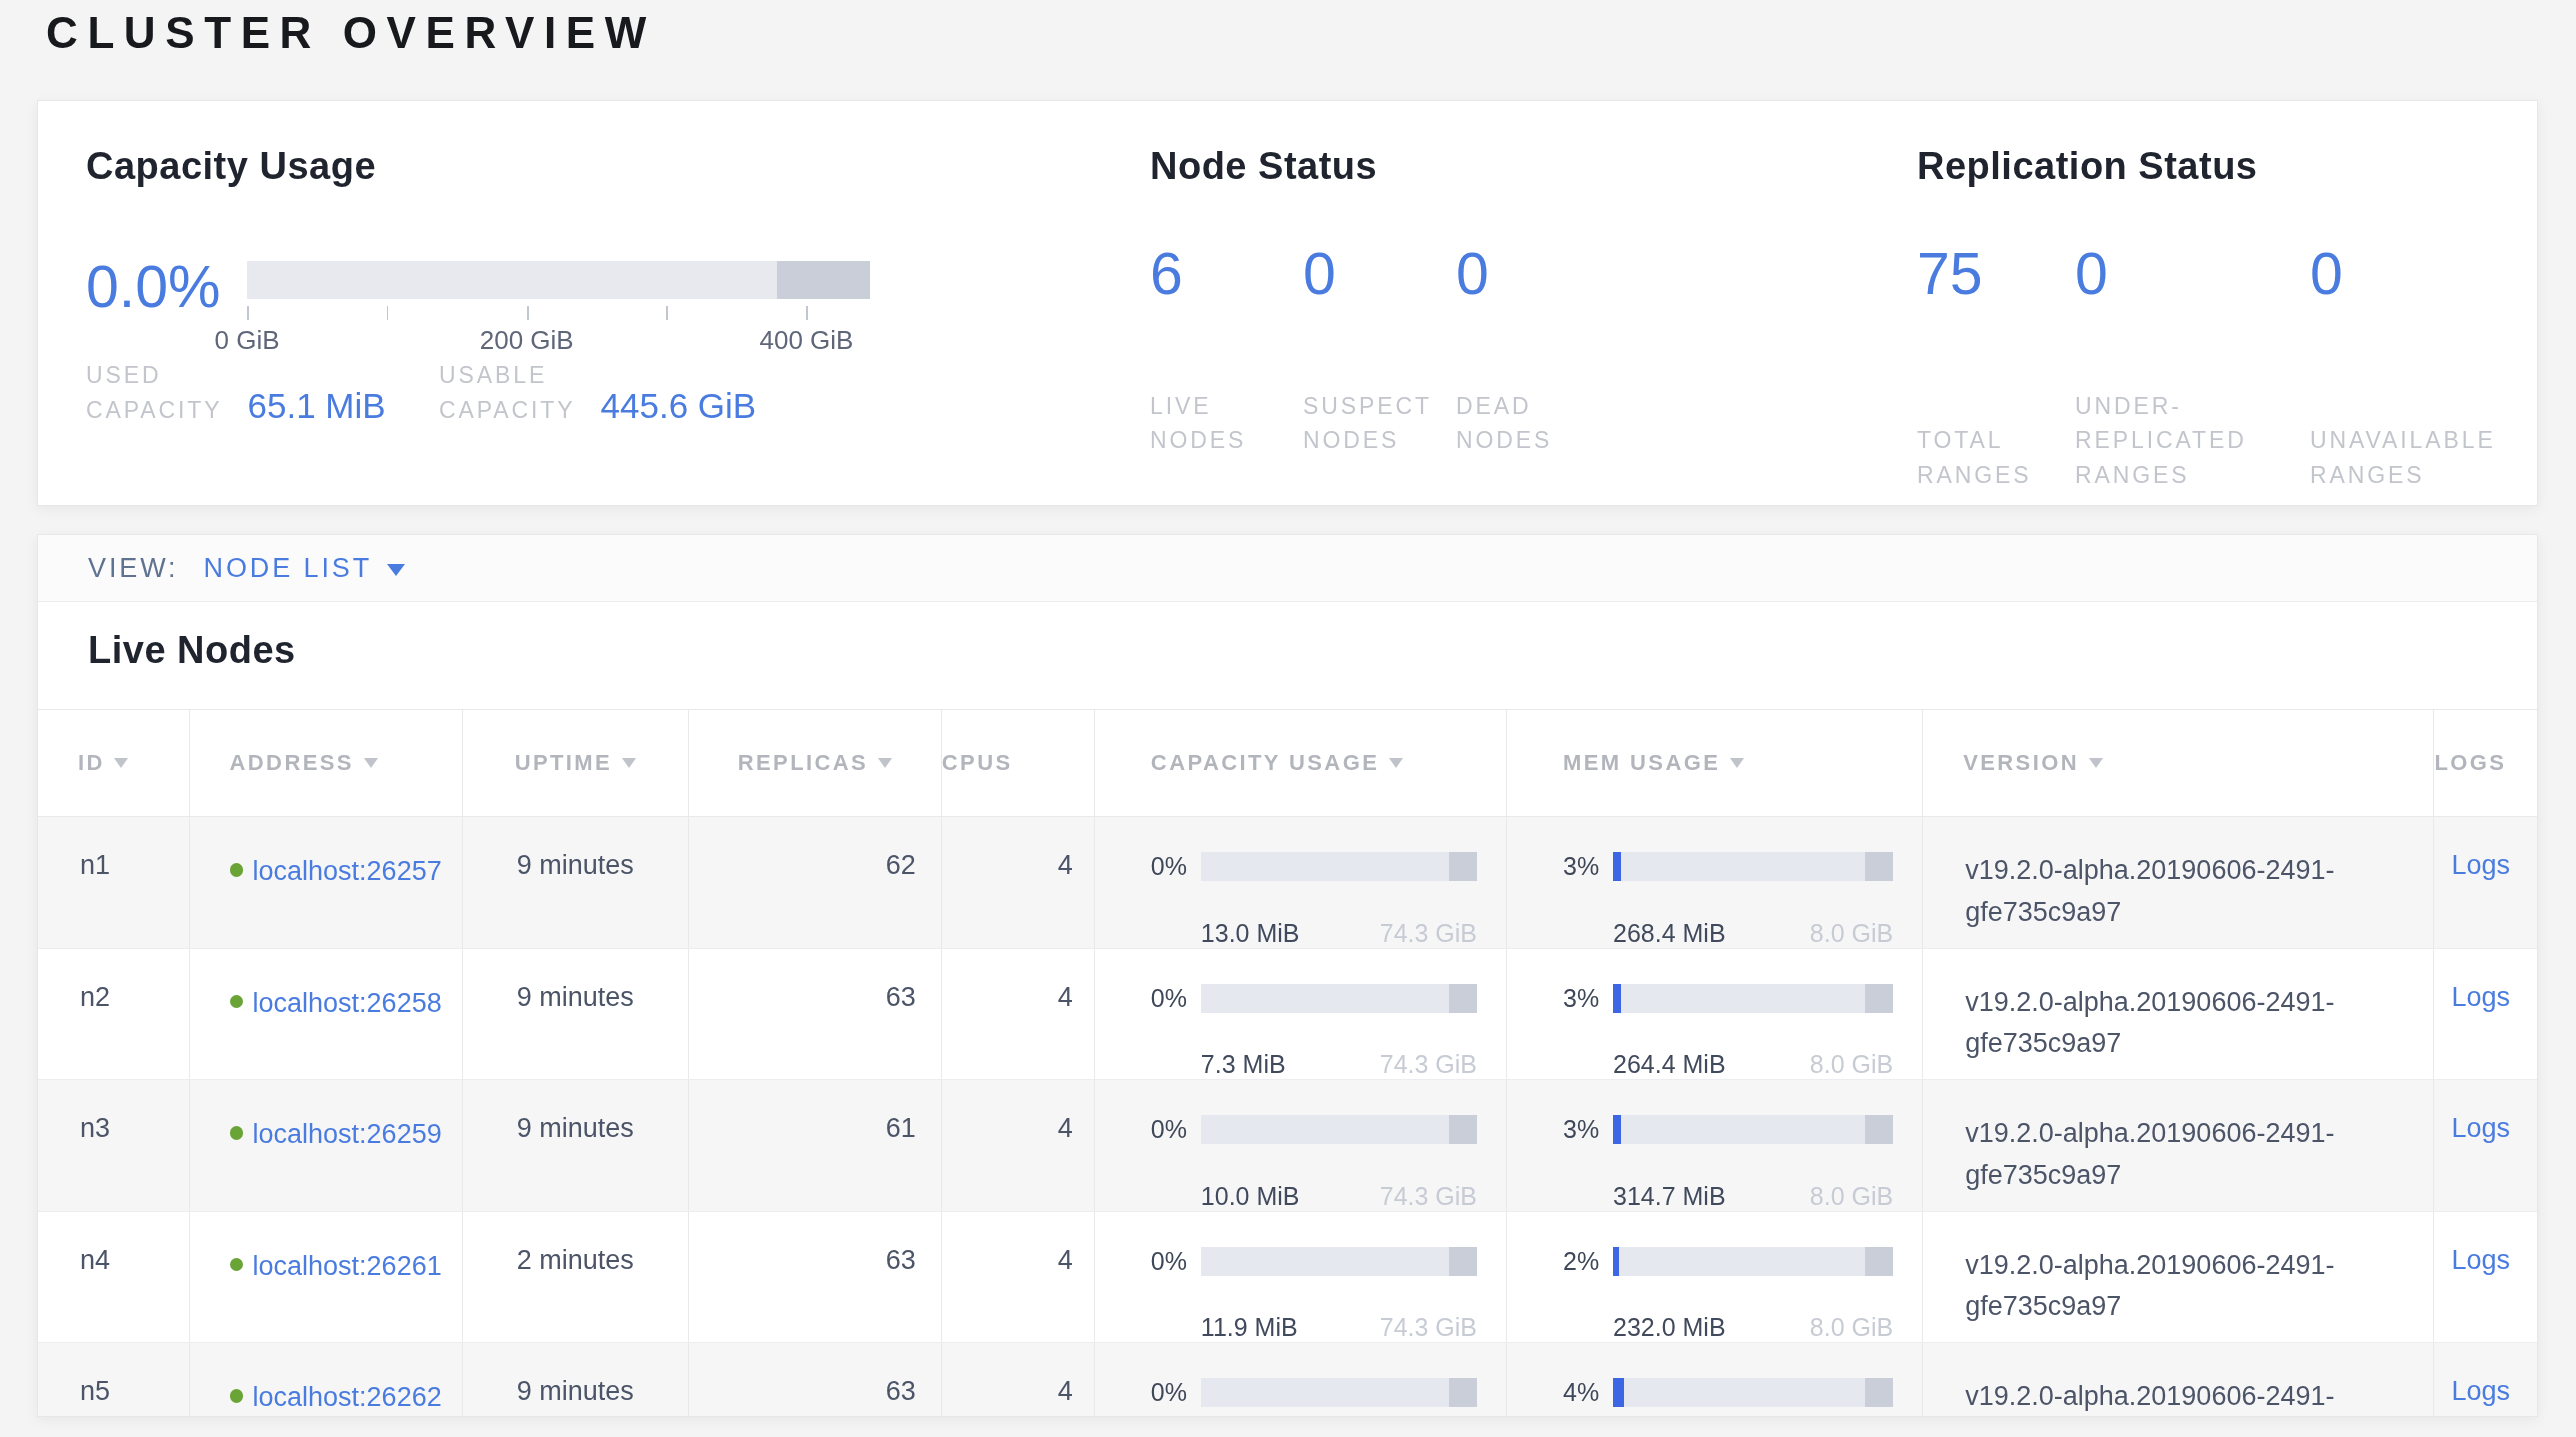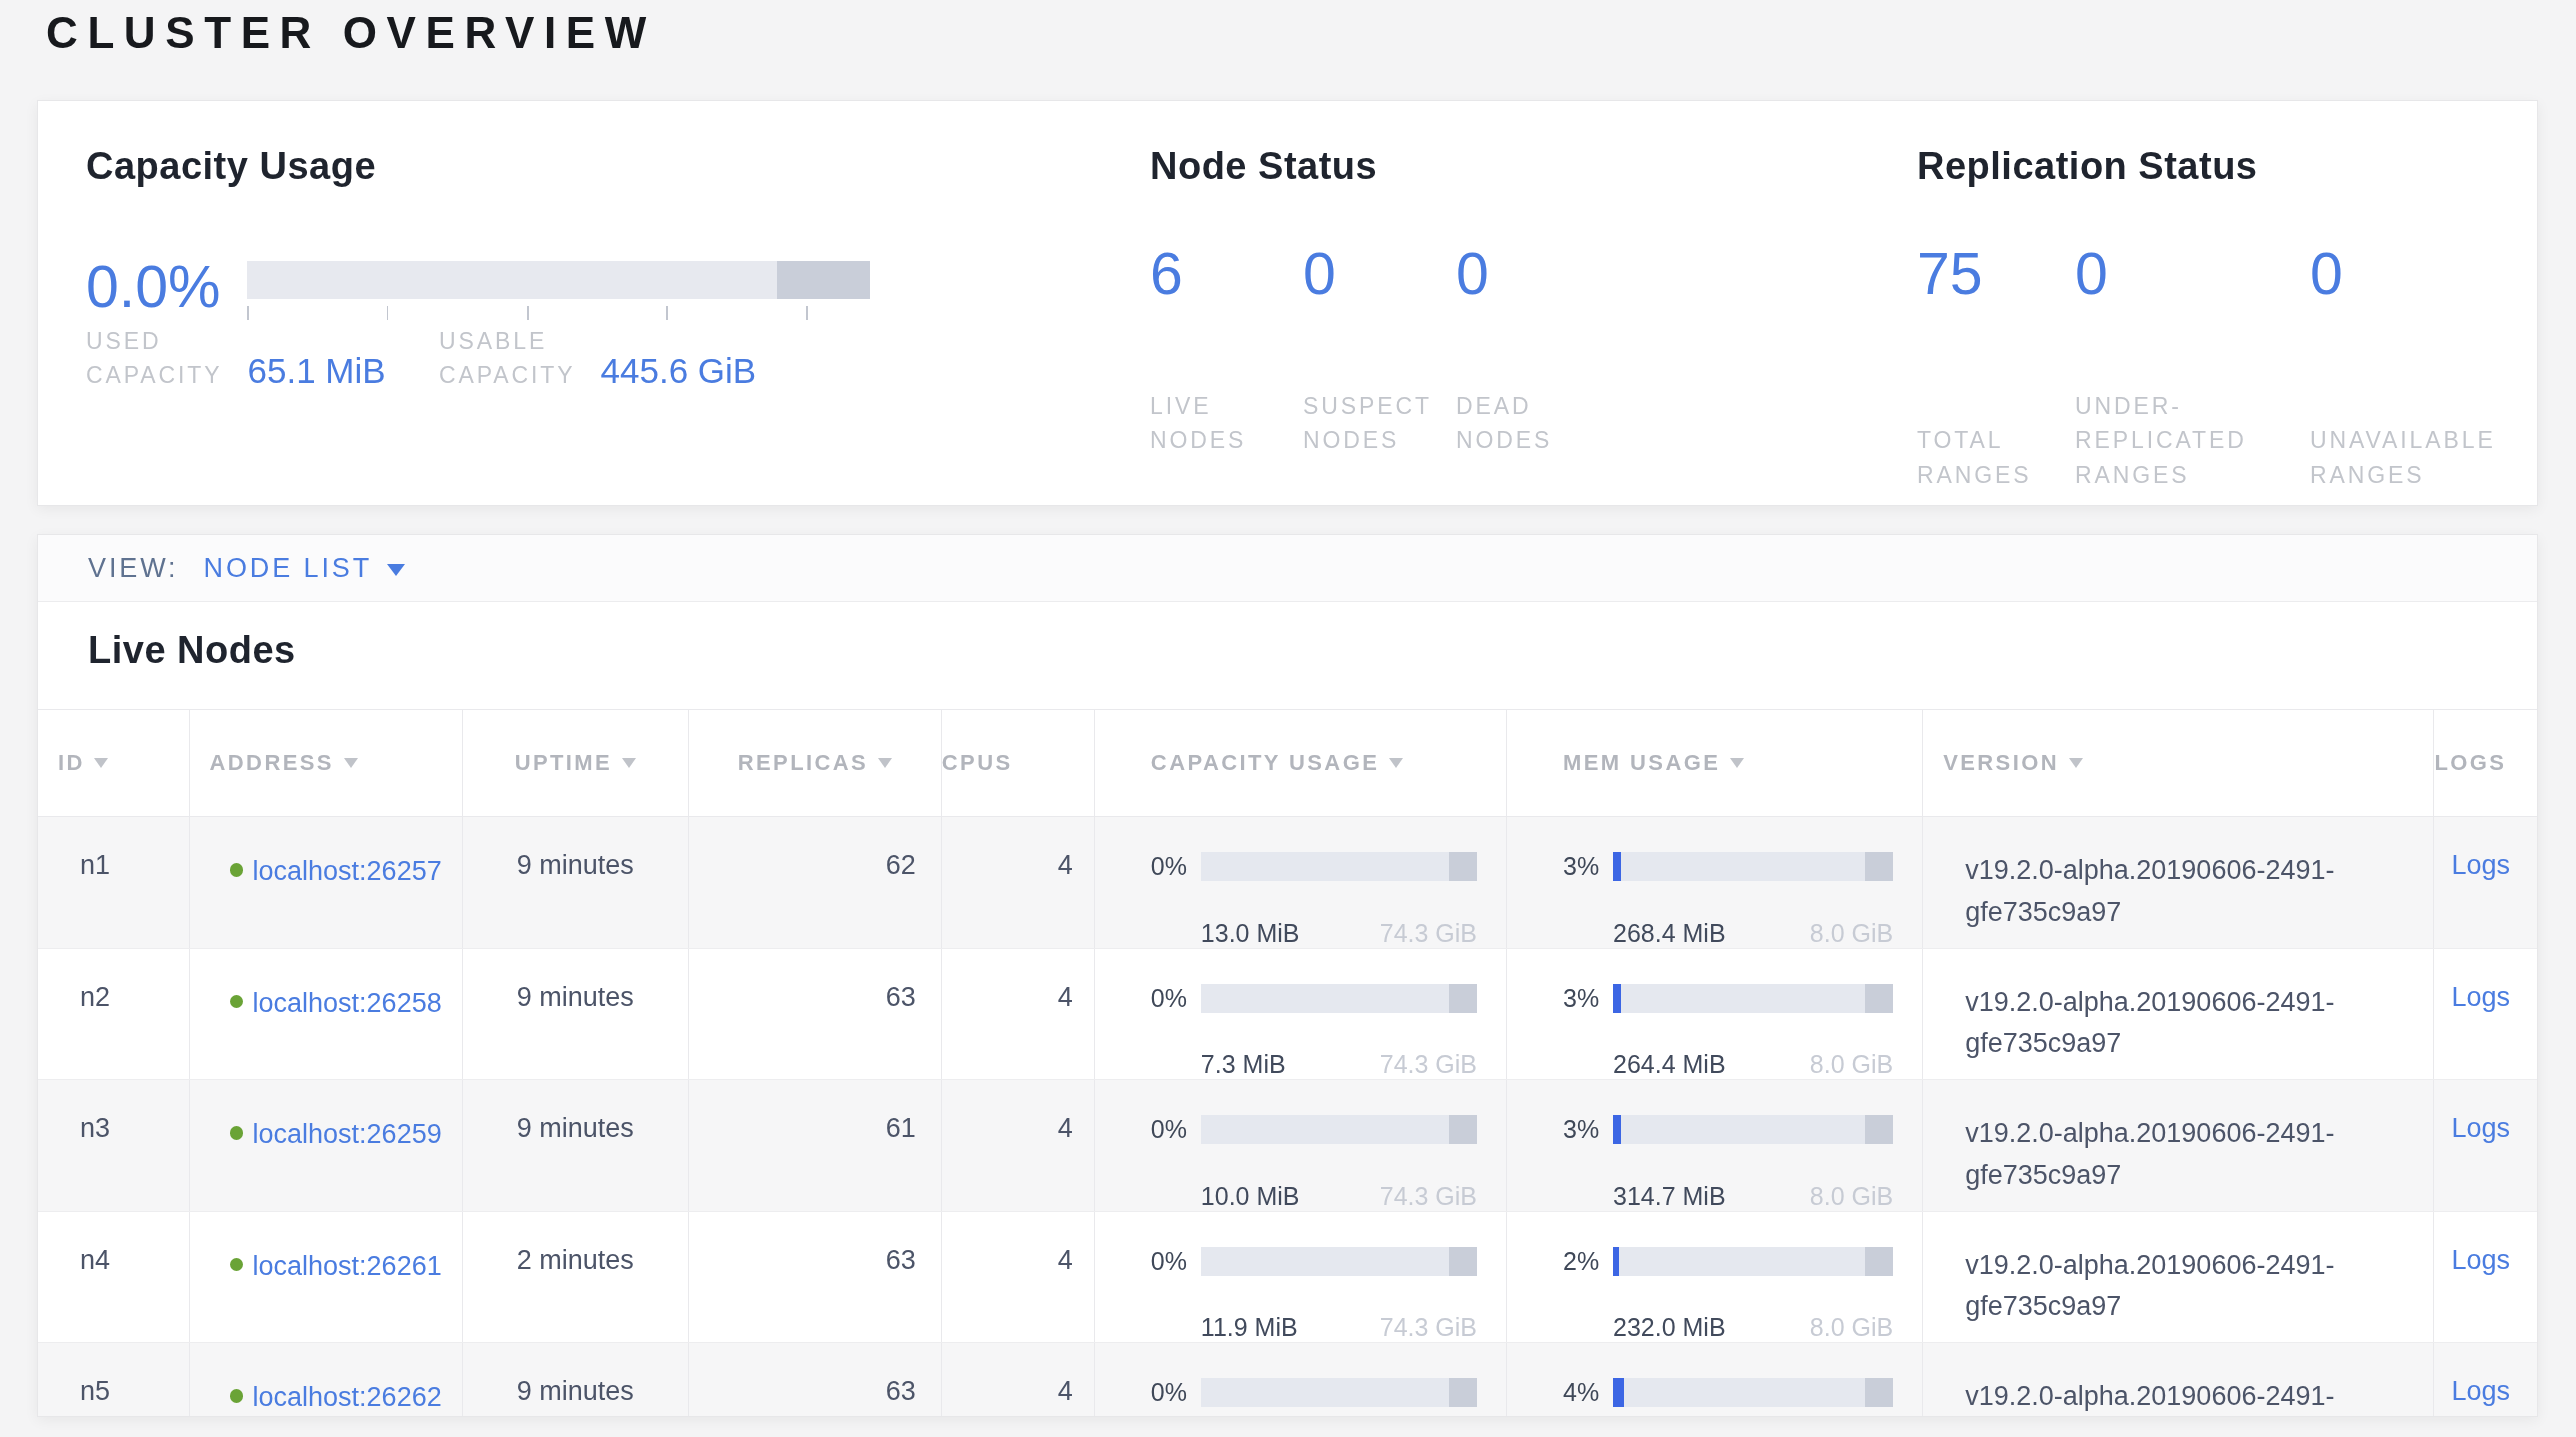--- a/index.html
+++ b/index.html
@@ -100,21 +100,21 @@
 
   .th-inner { display:inline-flex; align-items:center; }
   .sort-arrow {
     width:0; height:0; margin-left:9.6px;
     border-left:7.7px solid transparent; border-right:7.7px solid transparent;
     border-top:10.5px solid #c0c3c9;
   }
   th.al, td.al { text-align:left; }
   th.ac, td.ac { text-align:center; }
   th.ar, td.ar { text-align:left;text-decoration:underline; }
-  th.pl { padding-left:20px; }
+  th.pl { padding-left:40px; }
   th.pl2 { padding-left:56px; }
   th.pr { padding-right:23px; }
 
   td { font-size:27px; color:#4c5468; }
   td.c-id { padding:33px 0 0 42px; }
   td.c-addr { padding:33px 19px 0 40px; line-height:1.6; }
   td.c-uptime { padding-top:33px; text-align:center; }
   td.c-replicas { padding:33px 25px 0 0; text-align:right; }
   td.c-cpus { padding:33px 21px 0 0; text-align:right; }
   td.c-version { padding:33px 27px 0 42px; line-height:1.55; overflow-wrap:break-word; }
@@ -153,20 +153,25 @@
           <div class="sum-bar">
             <span class="seg-used" style="width: 0%;"></span>
             <span class="seg-other" style="width: 15%;"></span>
           </div>
           <div class="axis">
             <span class="tick" style="left:0%"></span>
             <span class="tick" style="left:22.4%"></span>
             <span class="tick" style="left:44.9%"></span>
             <span class="tick" style="left:67.3%"></span>
             <span class="tick" style="left:89.8%"></span>
+          </div>
+          <div class="tick-labels">
+            <span style="left:0%">0 GiB</span>
+            <span style="left:44.9%">200 GiB</span>
+            <span style="left:89.8%">400 GiB</span>
           </div>
         </div>
       </div>
       <div class="cap-stats">
         <div class="stat-pair first">
           <span class="stat-label">USED
 CAPACITY</span>
           <span class="stat-value">65.1 MiB</span>
         </div>
         <div class="stat-pair">

